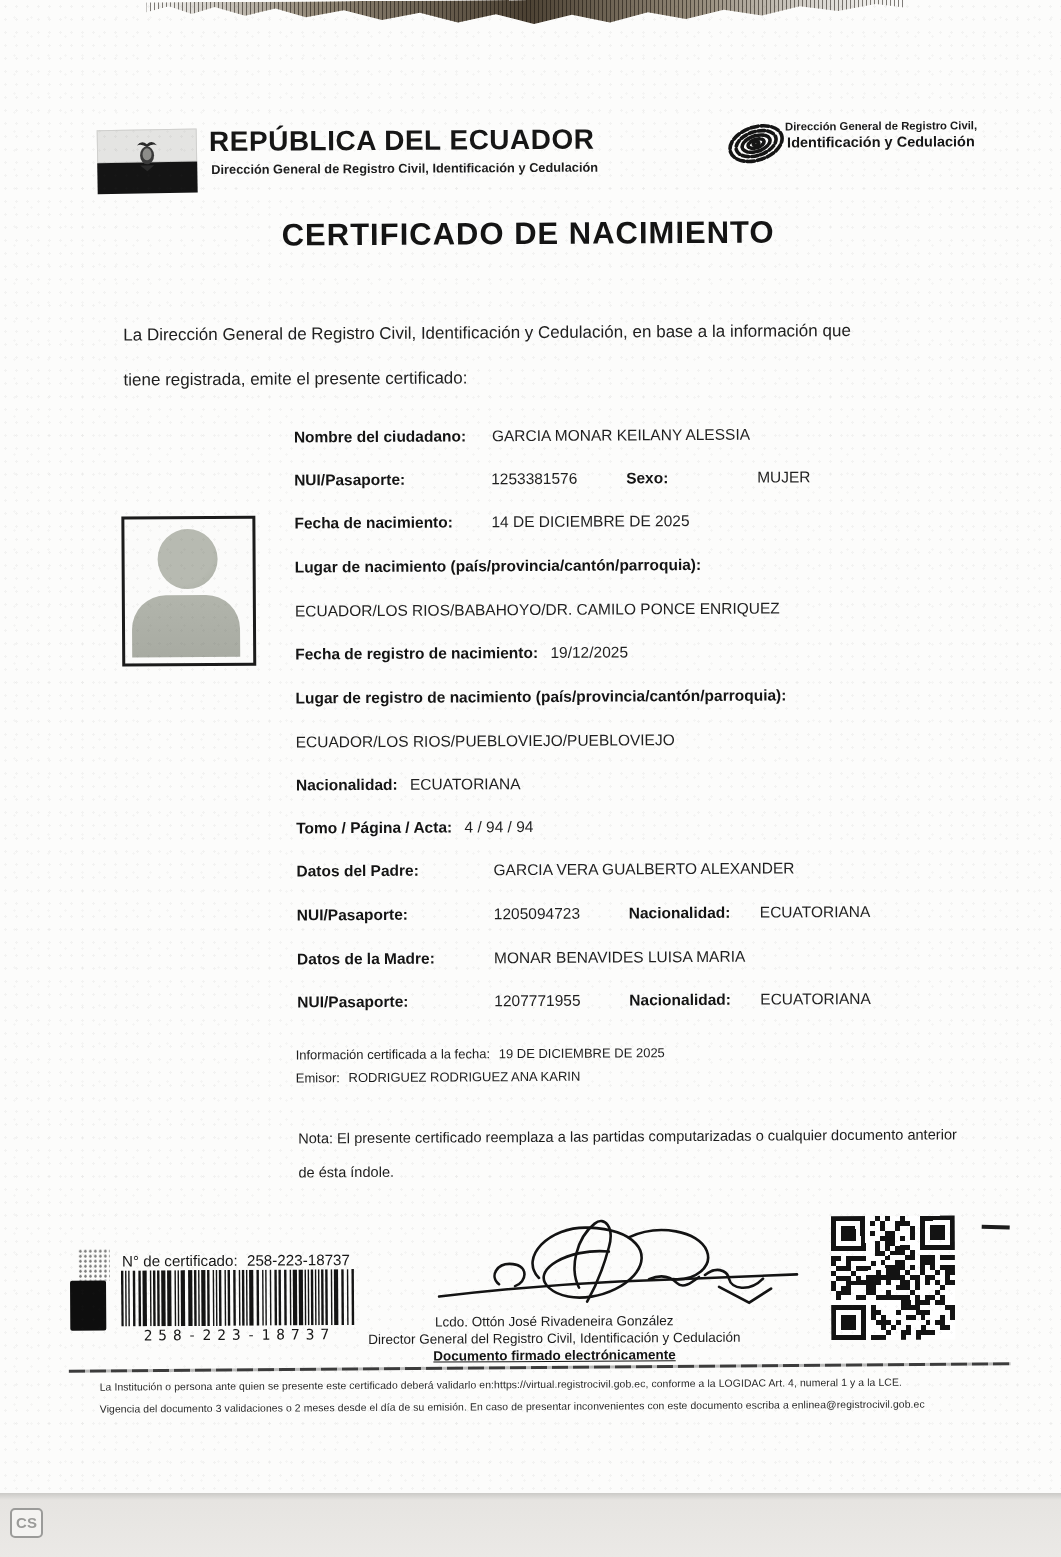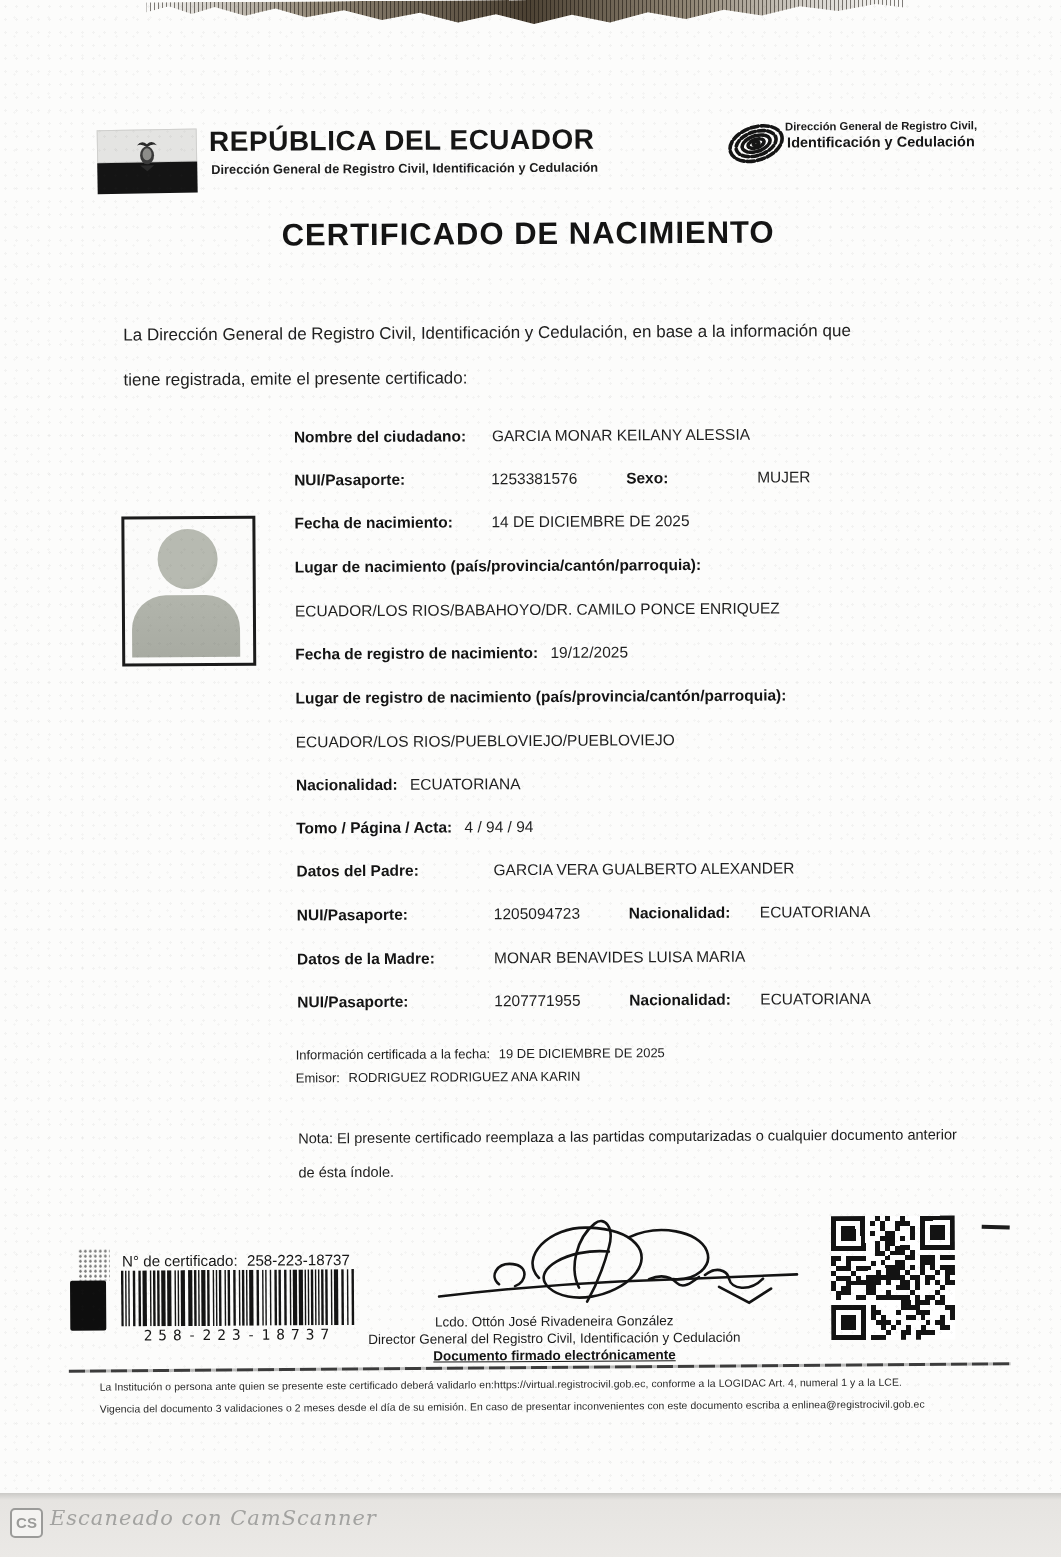--- a/index.html
+++ b/index.html
@@ -492,16 +492,15 @@
 
   <div class="divider"></div>
 
   <div class="legal" style="top:1379px">La Institución o persona ante quien se presente este certificado deberá validarlo en:https://virtual.registrocivil.gob.ec, conforme a la LOGIDAC Art. 4, numeral 1 y a la LCE.</div>
   <div class="legal" style="top:1401px">Vigencia del documento 3 validaciones o 2 meses desde el día de su emisión. En caso de presentar inconvenientes con este documento escriba a enlinea@registrocivil.gob.ec</div>
 
 </div>
 
 <div class="band">
   <div class="cs-badge">CS</div>
-  <div class="cs-text">Escaneado con CamScanner</div>
 </div>
 
 <div class="noise"></div>
 
 </body></html>

